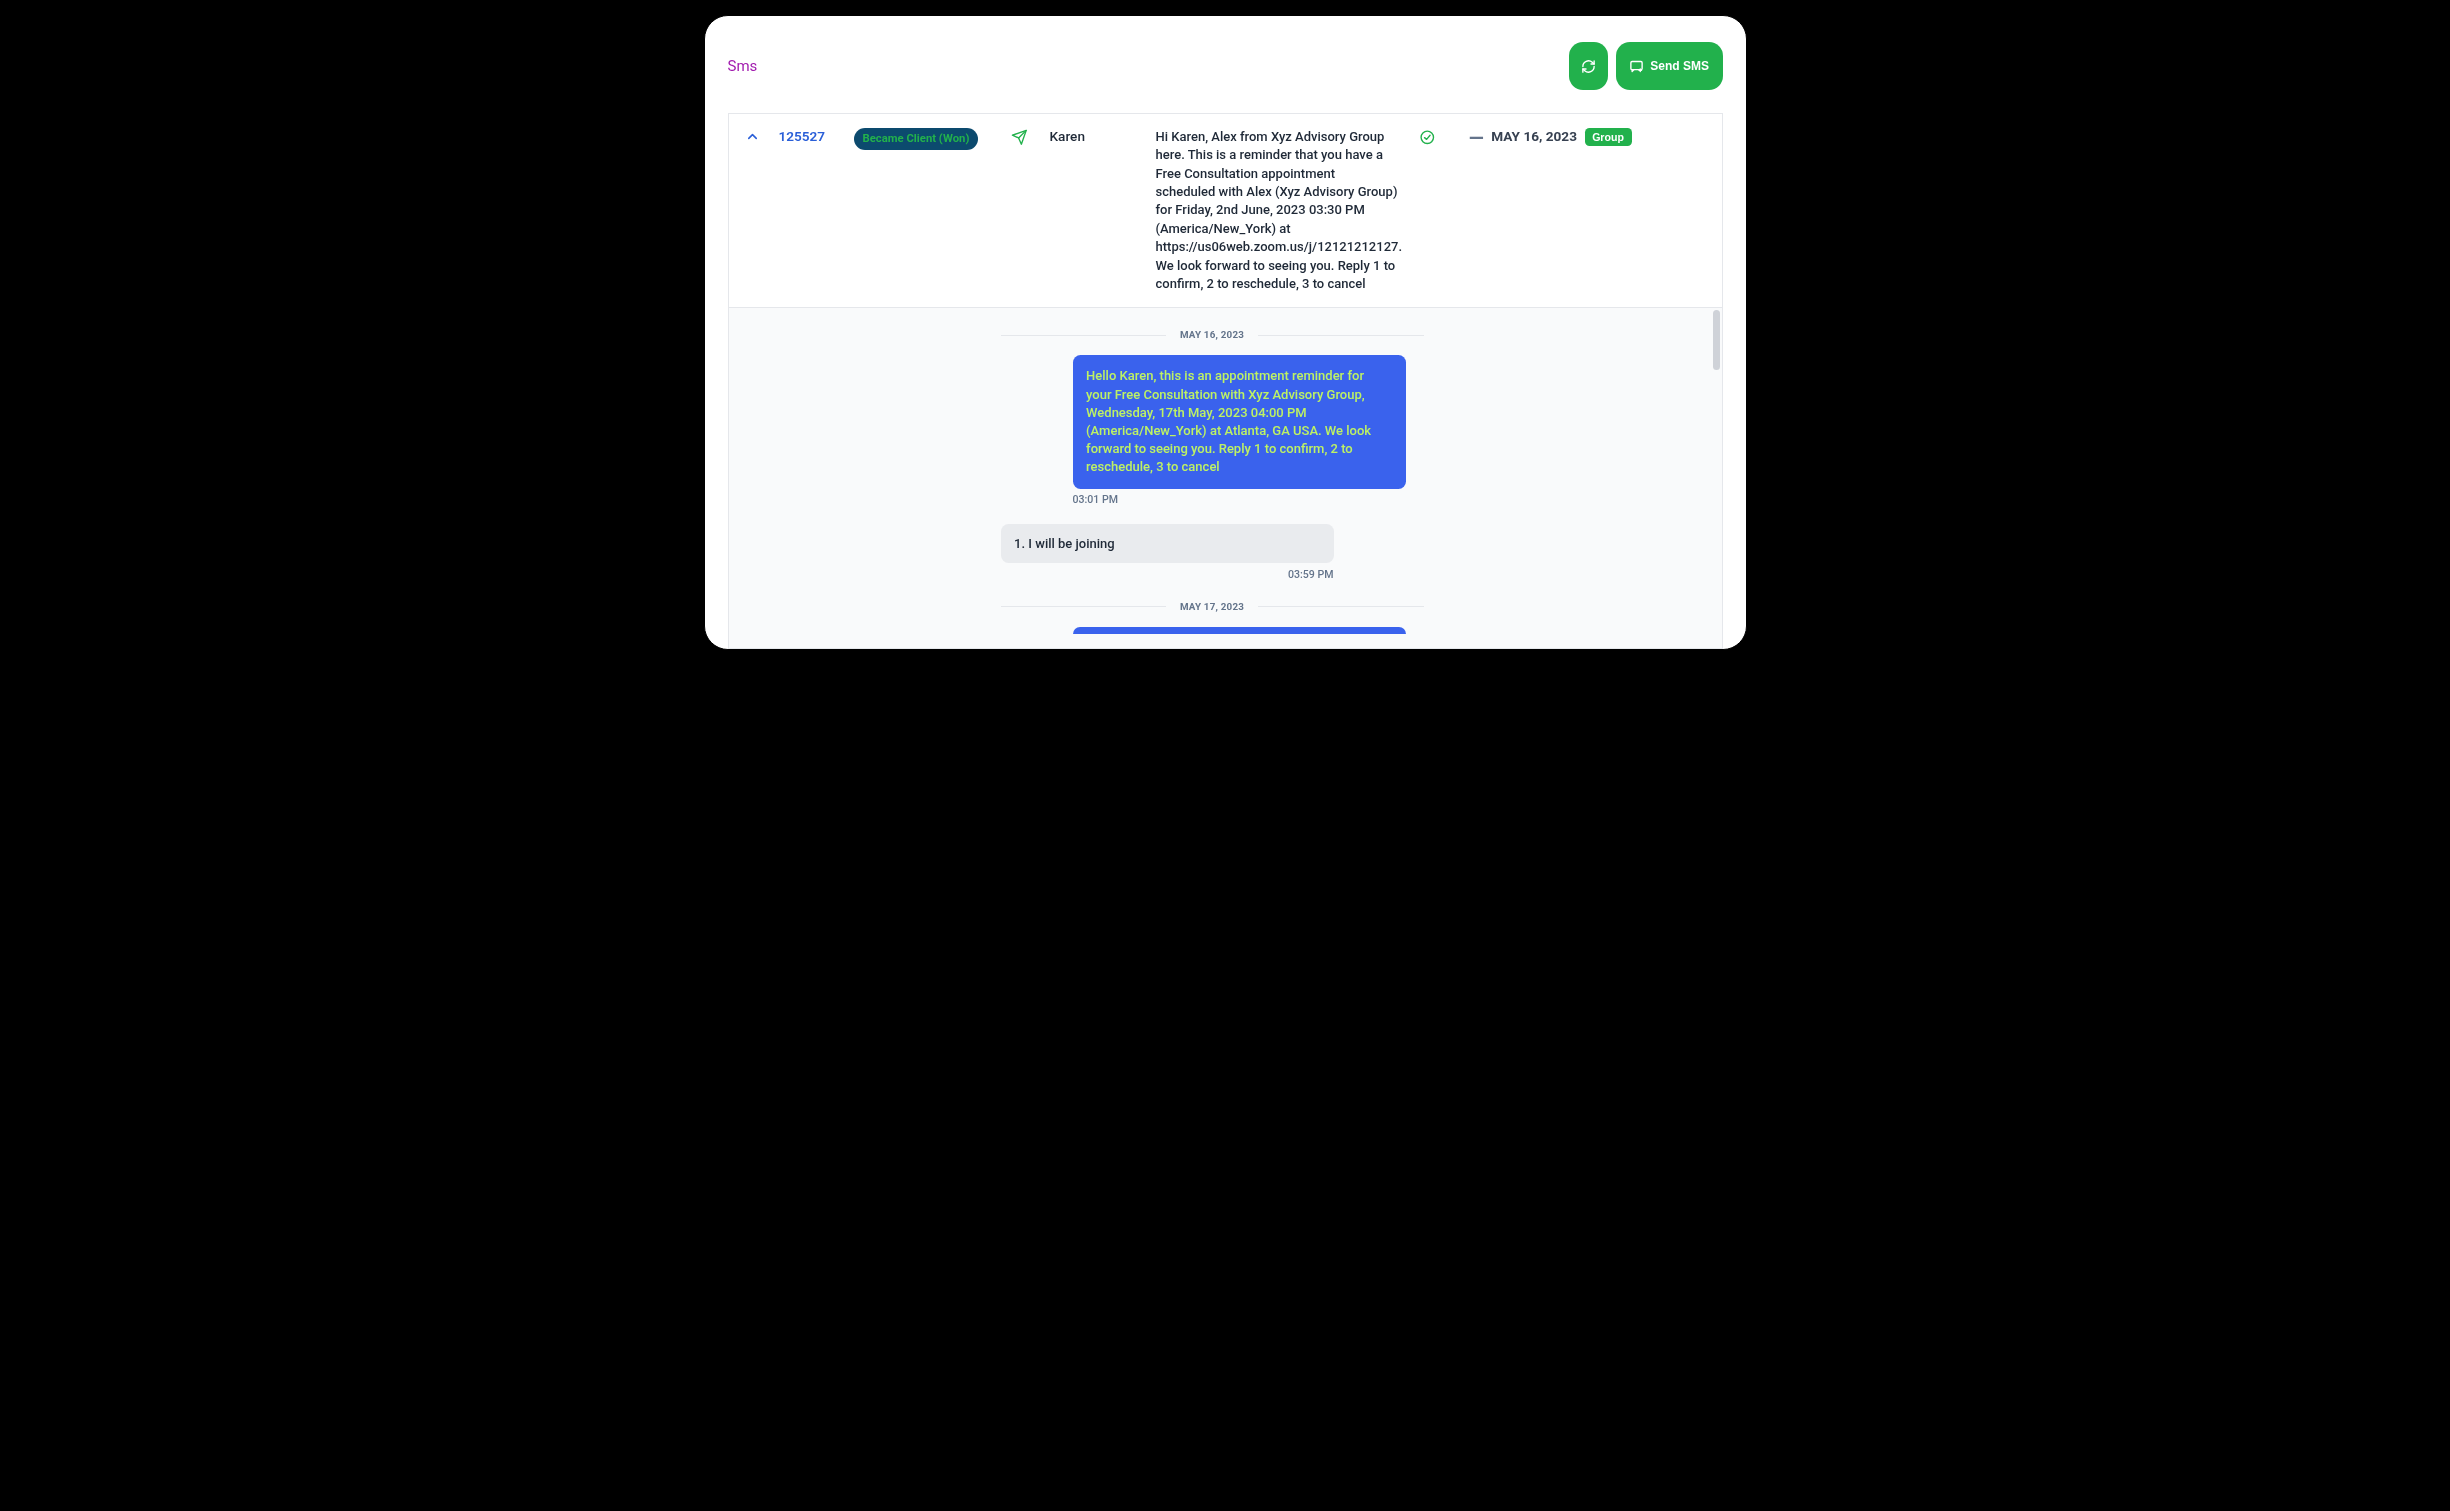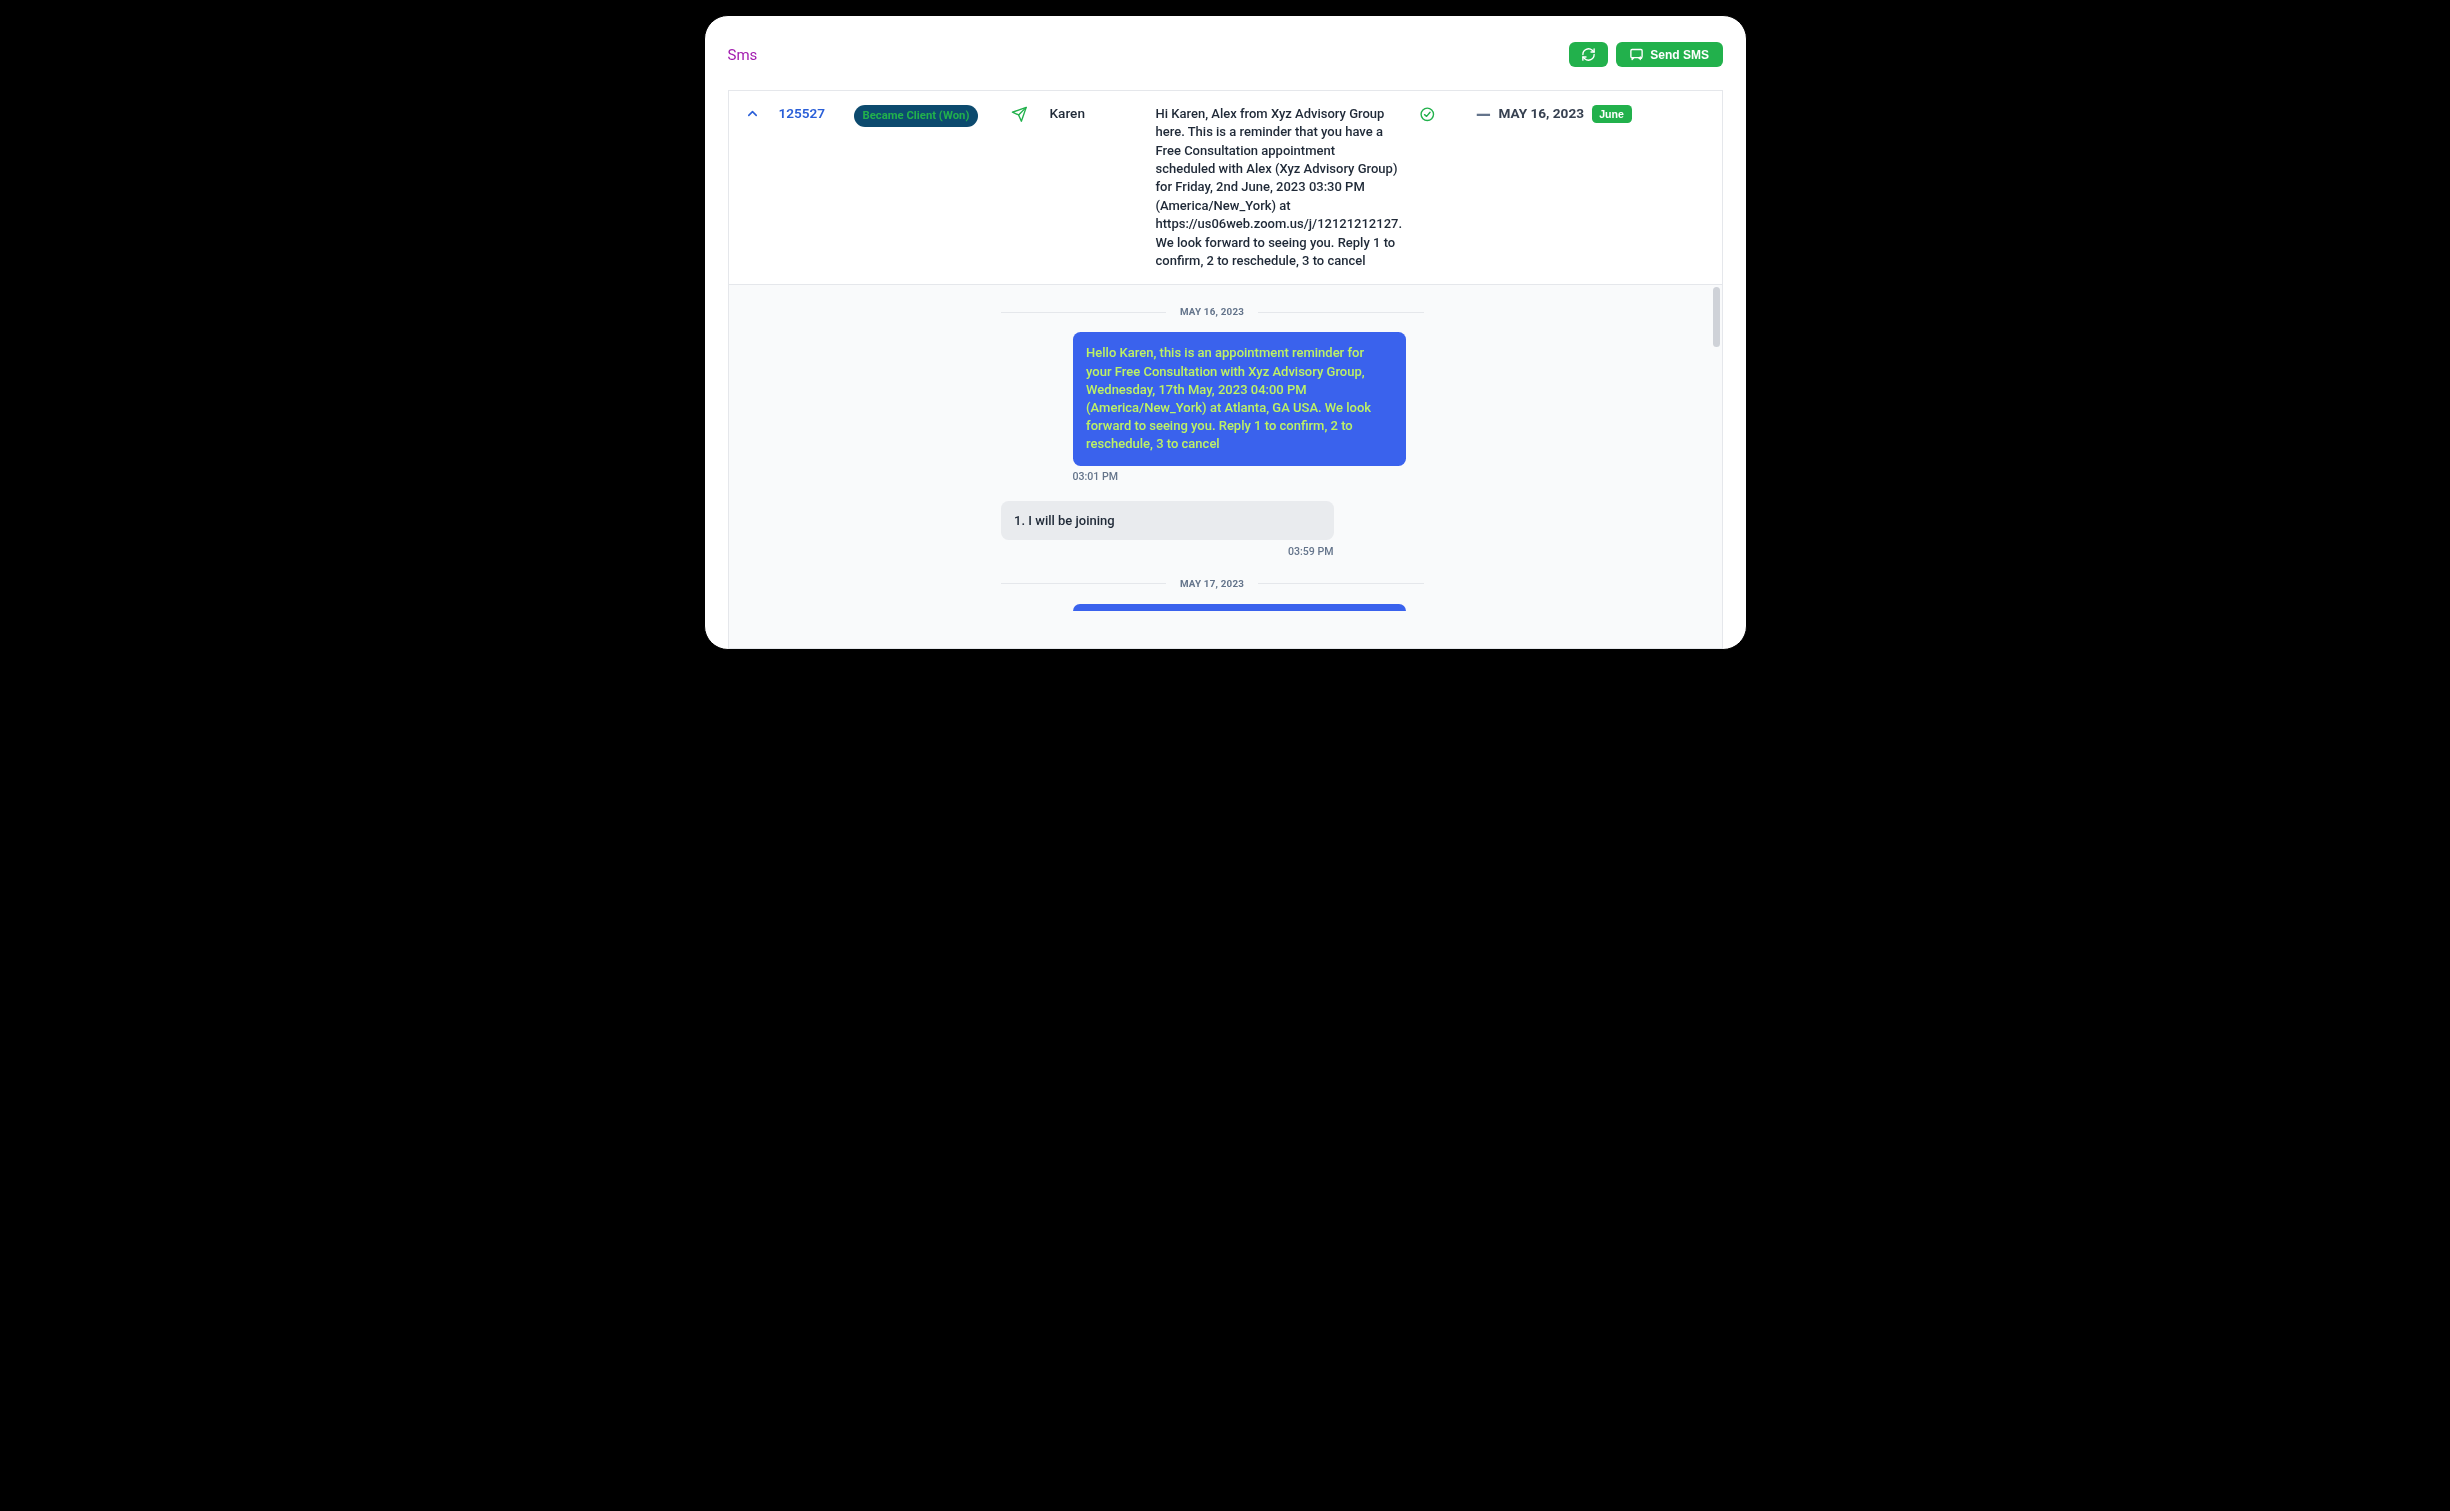--- a/index.html
+++ b/index.html
@@ -28,23 +28,23 @@
     align-items: center;
     padding: 26px 23px 15px 23px;
   }
   .title {
     font-size: 15px;
     font-weight: 400;
     color: #a21caf;
     flex: 1;
   }
   .btn {
-    height: 25px;
+    height: 48px;
     border: none;
-    border-radius: 6px;
+    border-radius: 14px;
     display: inline-flex;
     align-items: center;
     justify-content: center;
     cursor: pointer;
     font-size: 12px;
     font-weight: 600;
   }
   .btn-green {
     background: #22b14c;
     color: #fff;
@@ -276,21 +276,21 @@
         </div>
         <div class="col-check">
           <svg class="icon-svg" width="16.6" height="16.6" viewBox="0 0 24 24" fill="none" stroke="#22b14c" stroke-width="2" stroke-linecap="round" stroke-linejoin="round">
             <circle cx="12" cy="12" r="9"></circle>
             <polyline points="8 12.5 11 15 16 9"></polyline>
           </svg>
         </div>
         <div class="col-date">
           <span class="date-dash">—</span>
           <span class="date-text">MAY 16, 2023</span>
-          <button class="btn-reply">June</button>
+          <button class="btn-reply">Group</button>
         </div>
       </div>
 
       <div class="thread">
         <div class="scrollbar"></div>
         <div class="thread-inner">
 
           <div class="date-sep">
             <div class="line"></div>
             <div class="label">MAY 16, 2023</div>

